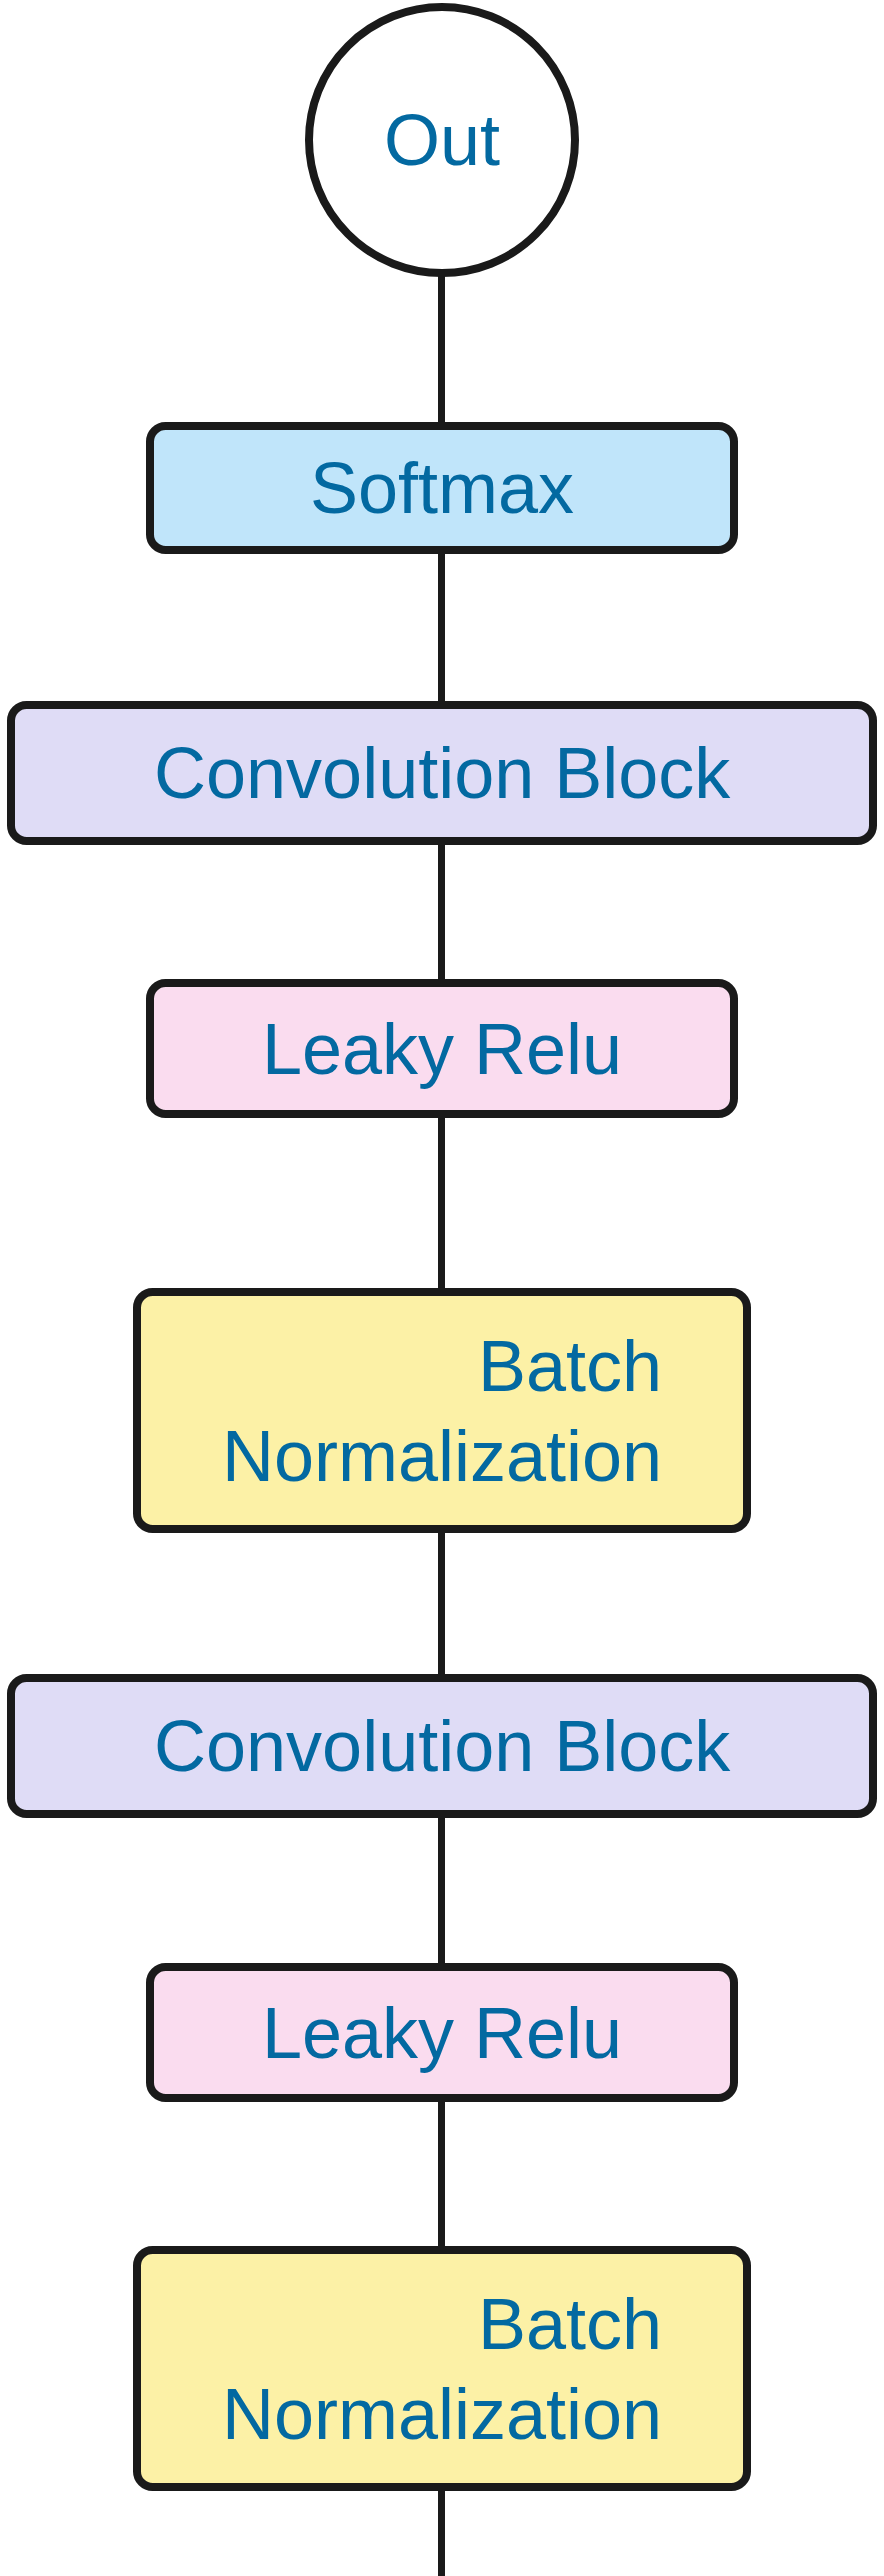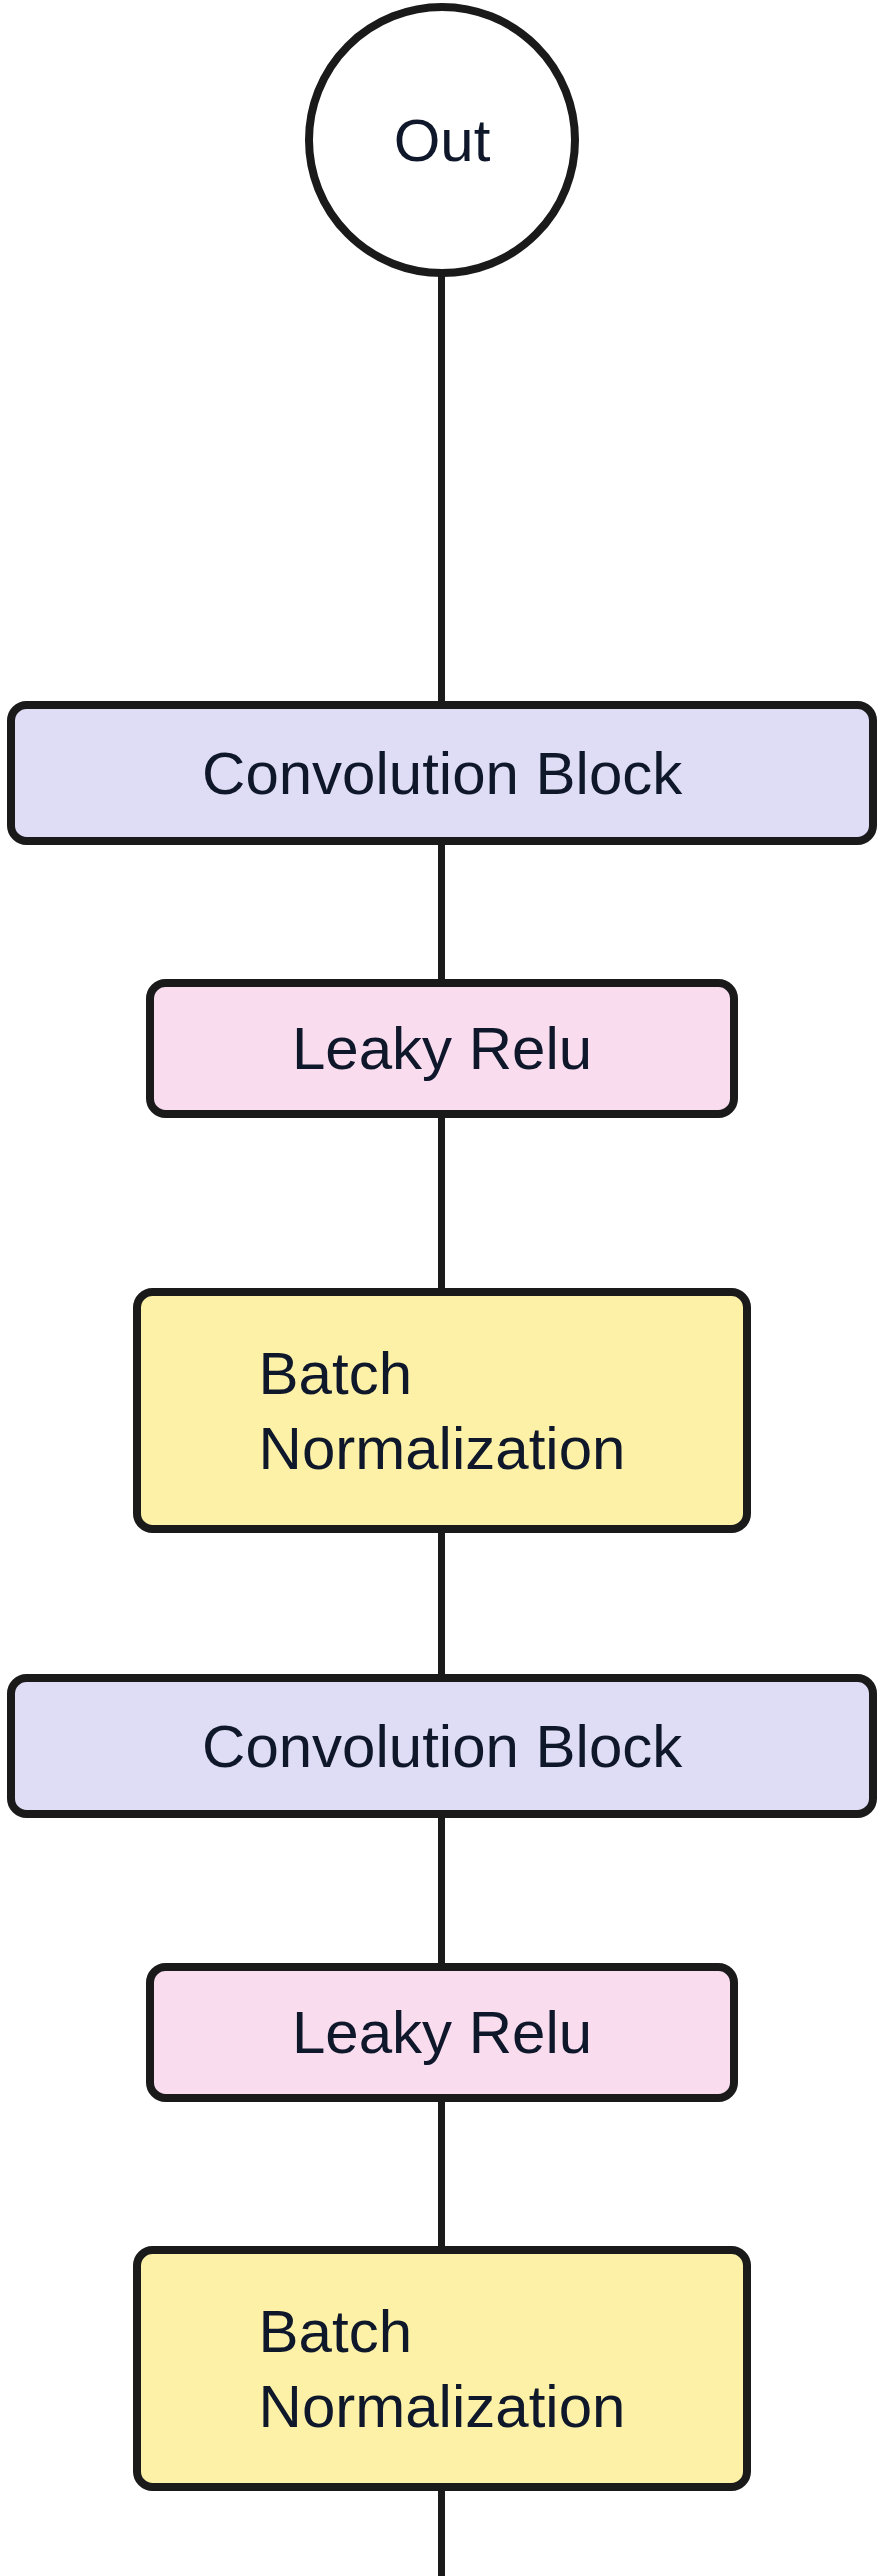--- a/index.html
+++ b/index.html
@@ -14,24 +14,24 @@
     position:absolute;
     left:438px;top:140px;
     width:7.2px;height:2958px;
     z-index:0;
   }
   .node{
     position:absolute;
     box-sizing:border-box;
     display:flex;align-items:center;justify-content:center;
     border:8.2px solid #1a1a1a;
-    font-size:60px;
+    font-size:72px;
     line-height:1.25;
-    color:#0f172a;
-    text-align:left;
+    color:#0369a1;
+    text-align:right;
     z-index:1;
     white-space:pre-line;
   }
   .rect{border-radius:19.6px;}
   .circle{border-radius:50%;background:#ffffff;}
   
   #n-out   {left:305px; top:3.1px;    width:274px;  height:274px;}
   #n-softmax{left:146px;top:422px;  width:592px; height:132px;}
   #n-conv1 {left:7.2px;  top:701px; width:870px; height:144px;}
   #n-leaky1{left:146px; top:979px; width:592px; height:139px;}
@@ -44,20 +44,23 @@
 <body>
 
 <div id="canvas">
 
   <div class="spine" style="background-color: rgb(26, 26, 26);"></div>
 
   <div id="n-out" class="node circle" style="background-color: rgb(255, 255, 255); border-color: rgb(26, 26, 26);">
     <span>Out</span>
   </div>
 
+  <div id="n-softmax" class="node rect" style="background-color: rgb(192, 229, 250); border-color: rgb(26, 26, 26);">
+    <span>Softmax</span>
+  </div>
 
   <div id="n-conv1" class="node rect" style="background-color: rgb(223, 220, 246); border-color: rgb(26, 26, 26);">
     <span>Convolution Block</span>
   </div>
 
   <div id="n-leaky1" class="node rect" style="background-color: rgb(250, 220, 239); border-color: rgb(26, 26, 26);">
     <span>Leaky Relu</span>
   </div>
 
   <div id="n-bn1" class="node rect" style="background-color: rgb(252, 241, 166); border-color: rgb(26, 26, 26);">

